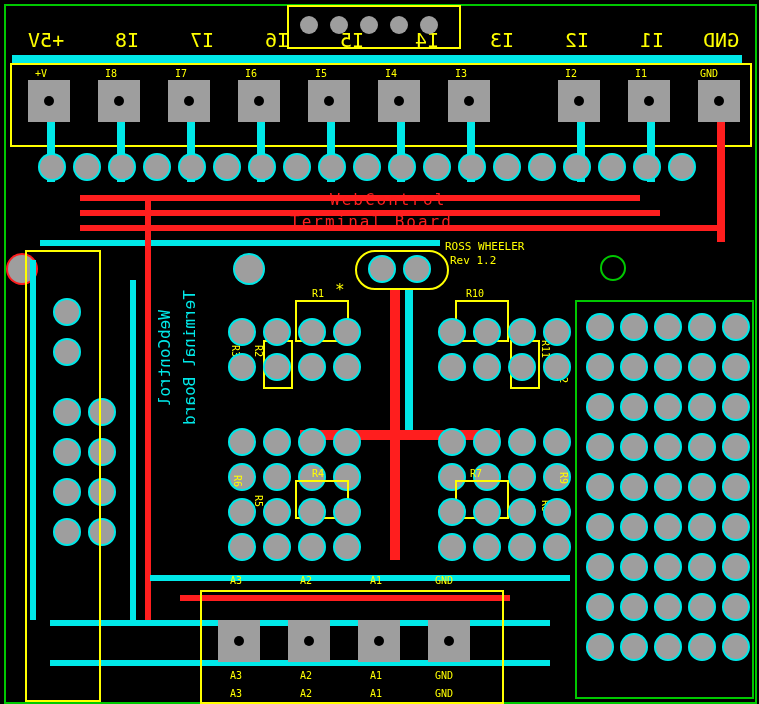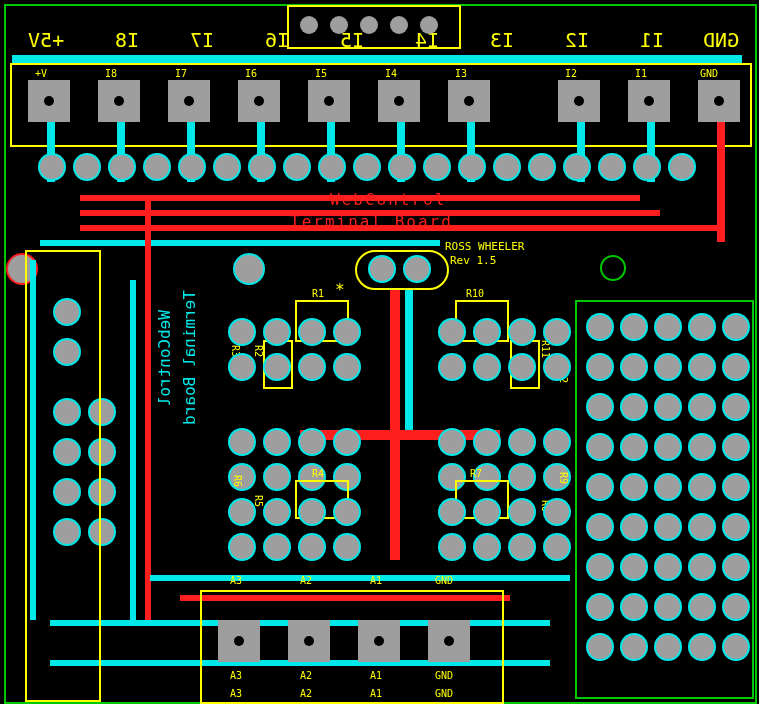--- a/index.html
+++ b/index.html
@@ -168,21 +168,21 @@
   <div class="pad" style="left:670px;top:155px;"></div>
 
   <div class="trace-red" style="left:80px;top:195px;width:560px;height:6px;"></div>
   <div class="trace-red" style="left:80px;top:210px;width:580px;height:6px;"></div>
   <div class="trace-red" style="left:80px;top:225px;width:640px;height:6px;"></div>
   <div class="trace-cyan" style="left:40px;top:240px;width:400px;height:6px;"></div>
 
   <div class="lbl red" style="left:330px;top:190px;font-size:16px;letter-spacing:2px;">WebControl</div>
   <div class="lbl red" style="left:290px;top:212px;font-size:16px;letter-spacing:2px;">Terminal Board</div>
   <div class="lbl" style="left:445px;top:240px;font-size:11px;color:#ffff00;">ROSS WHEELER</div>
-  <div class="lbl" style="left:450px;top:254px;font-size:11px;color:#ffff00;">Rev 1.5</div>
+  <div class="lbl" style="left:450px;top:254px;font-size:11px;color:#ffff00;">Rev 1.2</div>
 
   <div class="lbl cyan rot mirror" style="left:155px;top:310px;font-size:16px;">WebControl</div>
   <div class="lbl cyan rot mirror" style="left:180px;top:290px;font-size:16px;">Terminal Board</div>
 
   <div class="pad red-ring" style="left:8px;top:255px;width:28px;height:28px;"></div>
   <div class="pad" style="left:235px;top:255px;width:28px;height:28px;"></div>
   <div class="hole" style="left:600px;top:255px;"></div>
 
   <div style="position:absolute;left:355px;top:250px;width:90px;height:36px;border:2px solid #ffff00;border-radius:20px;"></div>
   <div class="pad" style="left:370px;top:257px;"></div>

